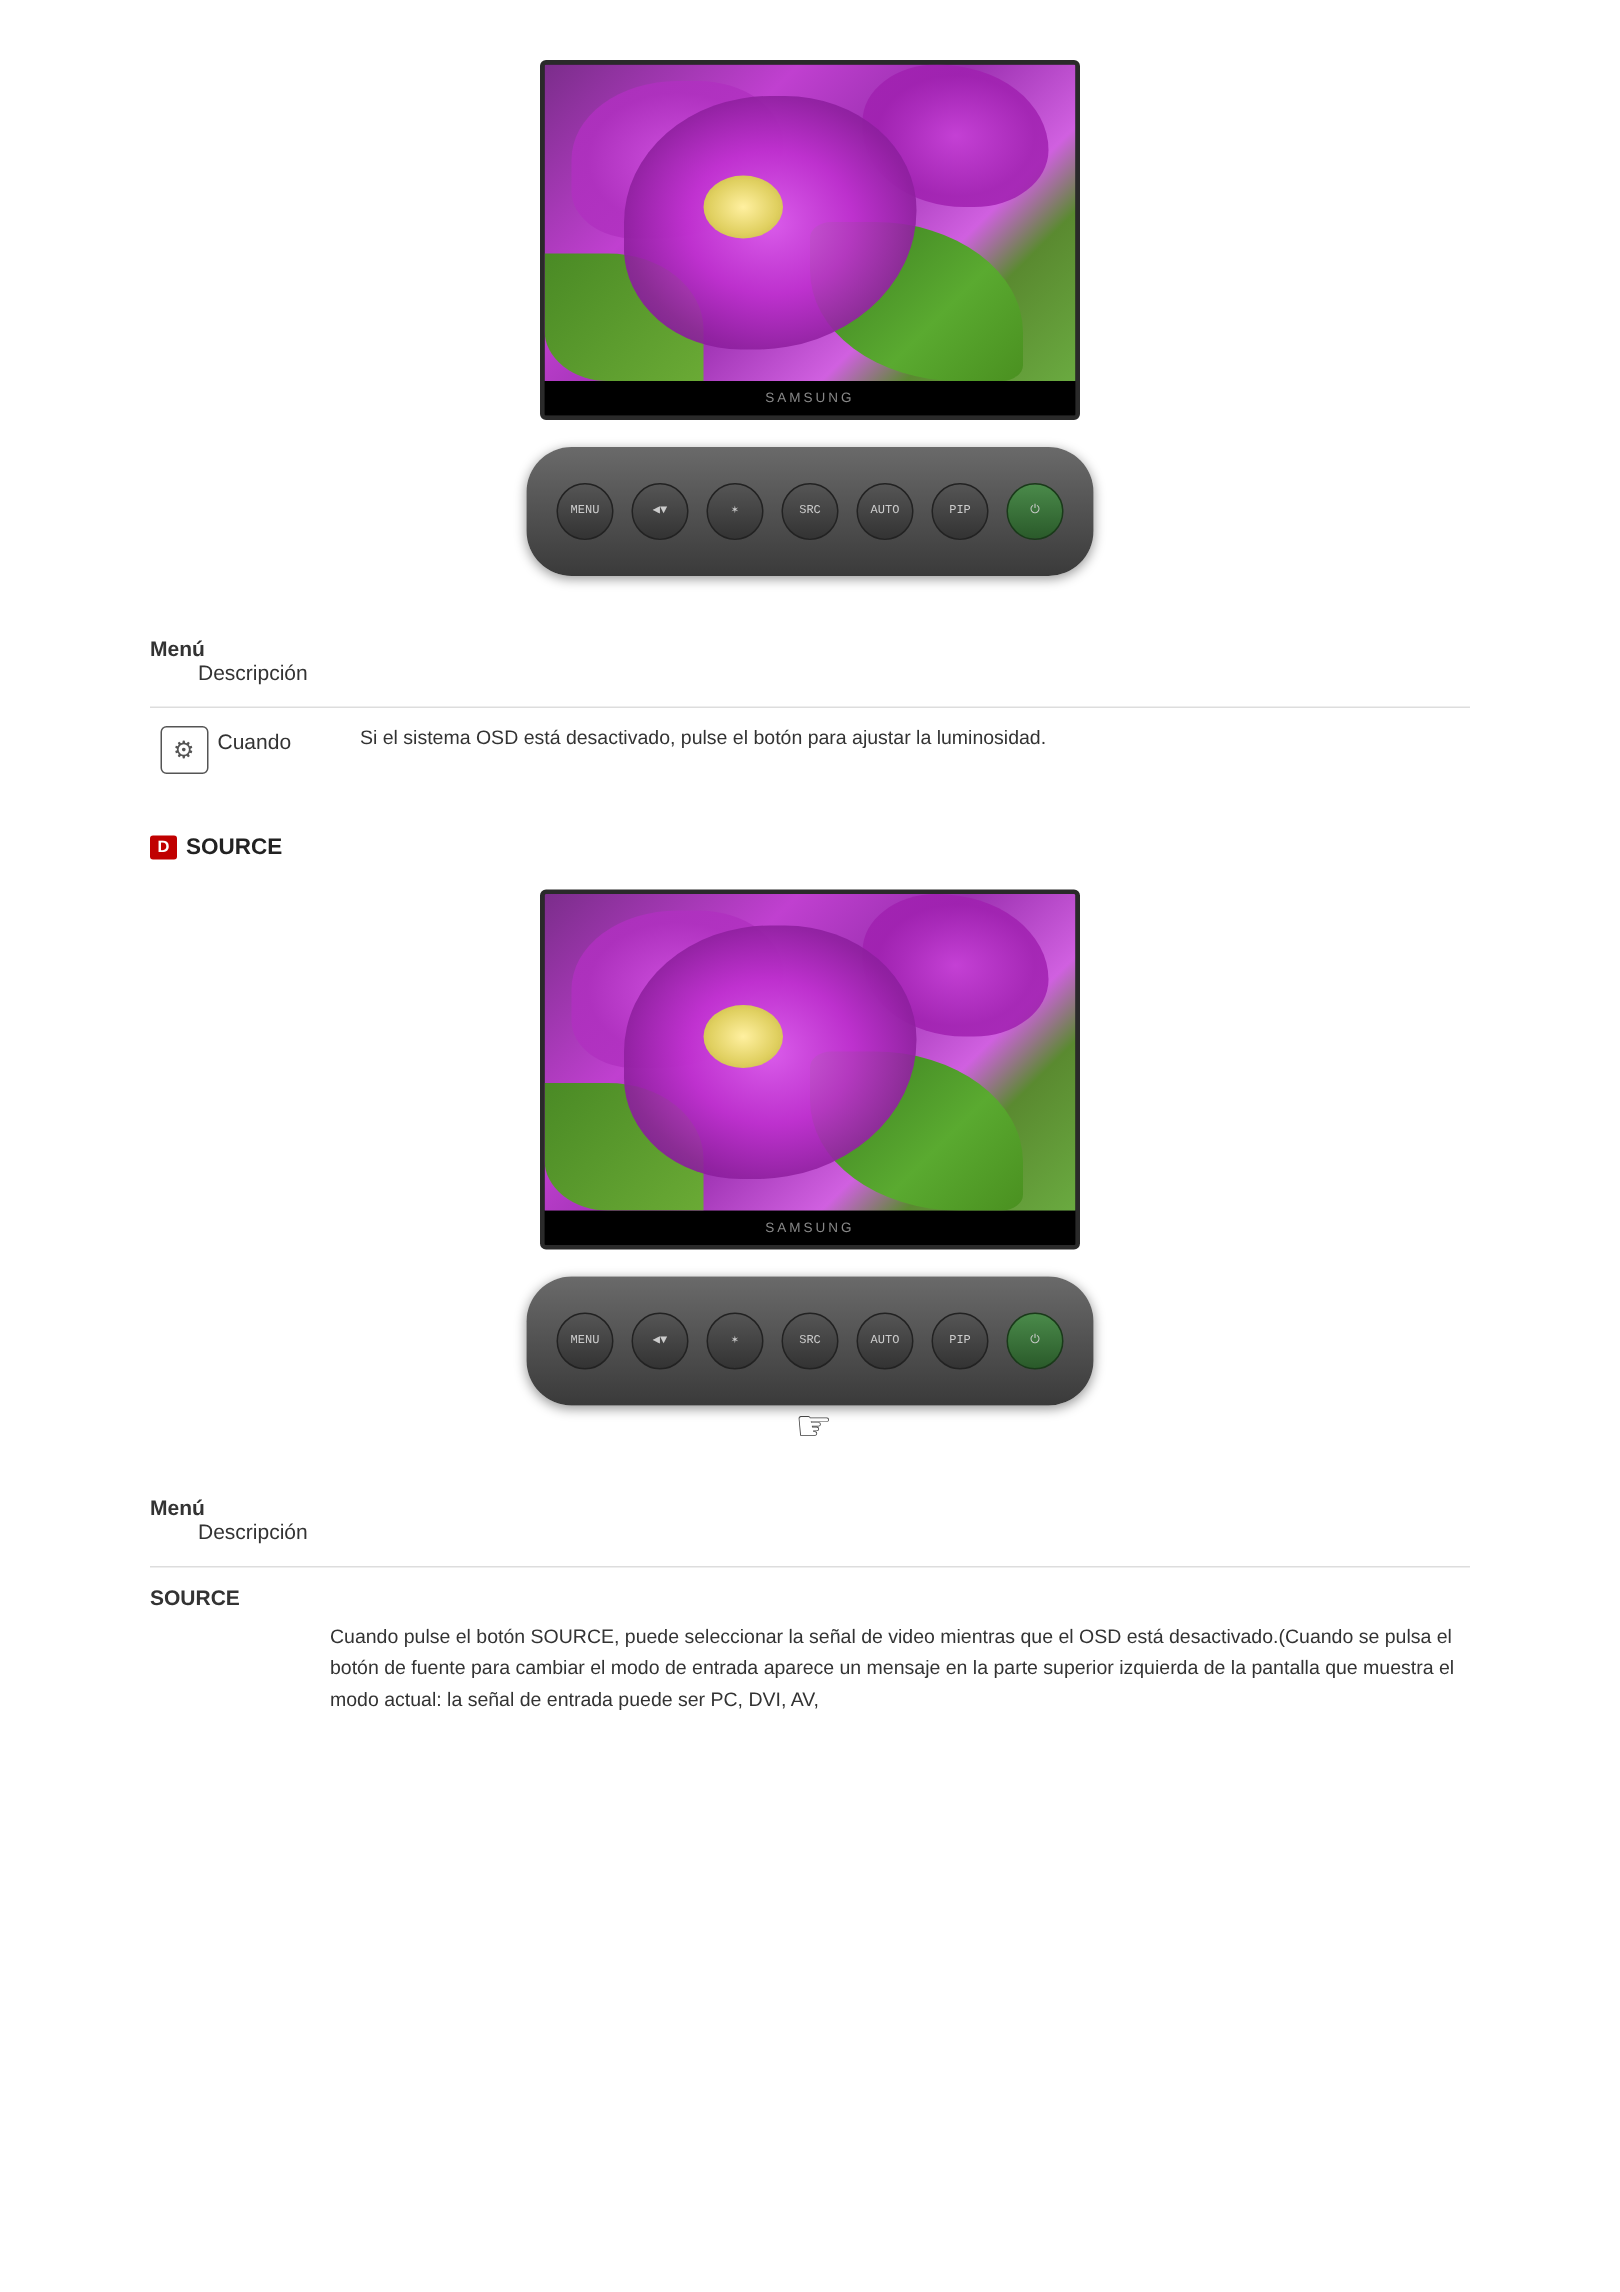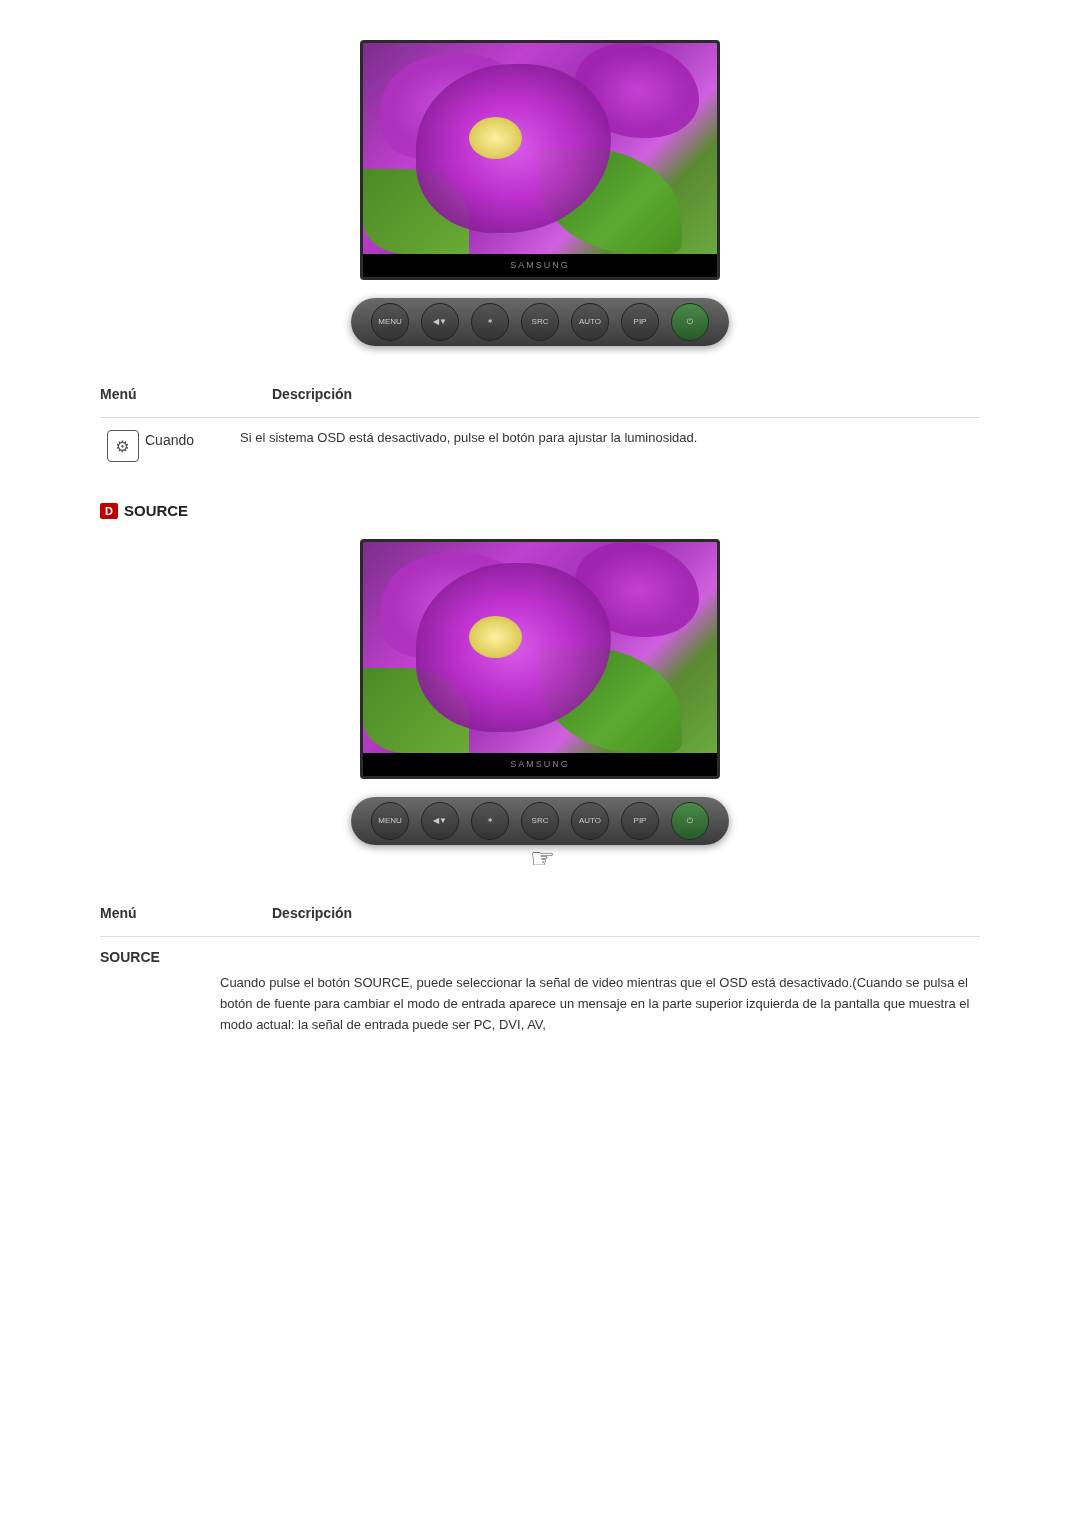--- a/index.html
+++ b/index.html
@@ -115,25 +115,26 @@
     
     .button-bar-container {
       display: flex;
       justify-content: center;
       margin-bottom: 40px;
     }
 
     .button-bar {
       background: linear-gradient(180deg, #6a6a6a 0%, #3a3a3a 100%);
       border-radius: 30px;
-      padding: 5px 20px;
+      padding: 24px 20px;
       display: flex;
       align-items: flex-end;
       gap: 12px;
       box-shadow: 0 2px 8px rgba(0,0,0,0.4);
+      font-family: Liberation Mono, monospace;
     }
 
     .btn-icon {
       width: 38px;
       height: 38px;
       border-radius: 50%;
       display: flex;
       align-items: center;
       justify-content: center;
       font-size: 9px;
@@ -159,32 +160,33 @@
     
     .table-section {
       margin-bottom: 30px;
       padding: 0 20px;
     }
 
     .table-header {
       display: flex;
       margin-bottom: 15px;
       border-bottom: none;
+      flex-direction: column;
     }
 
     .table-col-menu {
       width: 140px;
       font-weight: bold;
       color: #333;
       font-size: 14px;
     }
 
     .table-col-desc {
       flex: 1;
-      font-weight: bold;
+      font-weight: normal;
       color: #333;
       font-size: 14px;
       padding-left: 32px;
     }
 
     .table-row {
       display: flex;
       align-items: flex-start;
       padding: 10px 0;
       border-top: 1px solid #ddd;

